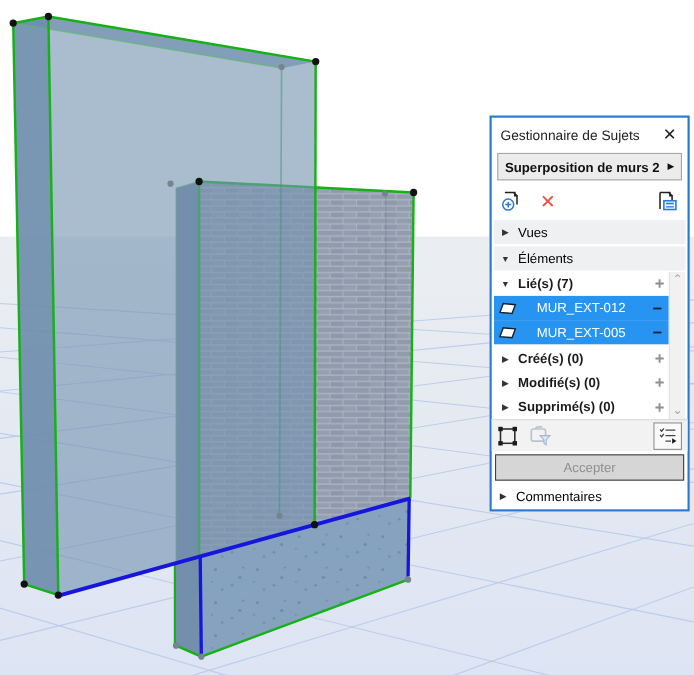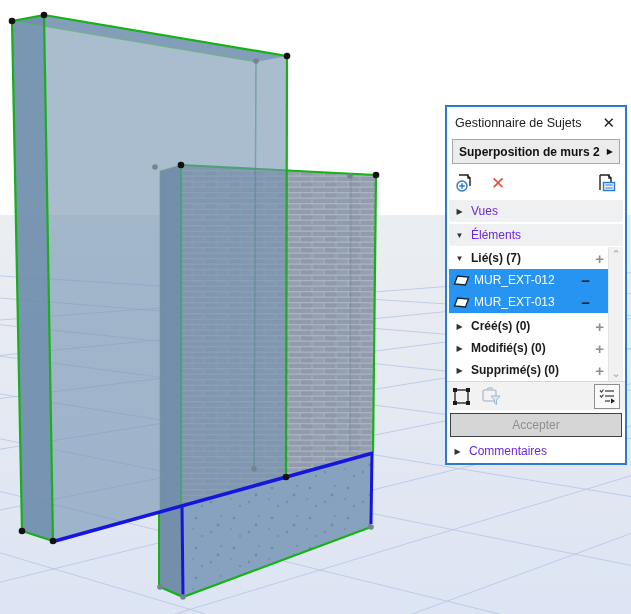--- a/index.html
+++ b/index.html
@@ -24,28 +24,28 @@
   .dd-wrap{padding:1px 5px 4px 5px;flex:0 0 auto;}
   .dropdown{height:25px;background:#ececec;border:1px solid #a6a6a6;display:flex;
     align-items:center;padding:0 6px;cursor:pointer;}
   .dropdown .v{font-weight:700;font-size:12px;color:#111;}
   .dropdown .arr{font-size:8px;color:#111;}
   .iconbar{height:30px;display:flex;align-items:center;padding:0 8px;gap:16px;flex:0 0 auto;}
   .xdel{color:var(--delete-red);font-size:17px;font-weight:700;line-height:1;cursor:pointer;}
   .secrow{height:22px;background:#eef0f1;display:flex;align-items:center;
     padding:0 6px;gap:7px;margin:2px 2px 0 2px;cursor:pointer;flex:0 0 auto;}
   .tri{font-size:8px;color:#333;width:9px;text-align:center;flex:0 0 auto;}
-  .seclabel{font-size:12px;color:#6d28d9;}
+  .seclabel{font-size:12px;color:#000000;}
   
   .list{flex:1 1 auto;margin:1px 2px 0 2px;position:relative;background:#fff;overflow:hidden;}
   .rows{position:absolute;left:0;top:0;right:15px;}
   .grow{height:22px;display:flex;align-items:center;gap:7px;padding:0 4px 0 6px;cursor:pointer;}
   .grow .lbl{font-weight:700;font-size:12px;}
   .grow .plus{margin-left:auto;color:#8f8f8f;font-size:15px;font-weight:700;line-height:1;cursor:pointer;}
-  .irow{height:22px;display:flex;align-items:center;gap:4px;padding:0 18px 0 4px;
+  .irow{height:22px;display:flex;align-items:center;gap:18px;padding:0 6px 0 4px;
     background:var(--selection-blue);color:#fff;cursor:pointer;}
   .irow .lbl{font-size:12px;color:#fff;}
   .irow .minus{margin-left:auto;color:#14212e;font-size:15px;font-weight:700;line-height:1;cursor:pointer;}
   .scrollbar{position:absolute;right:0;top:0;bottom:0;width:15px;background:#f1f1f1;
     display:flex;flex-direction:column;align-items:center;justify-content:space-between;
     padding:2px 0;border-left:1px solid #e3e3e3;}
   .chev{color:#a2a6aa;font-size:11px;line-height:1;cursor:pointer;}
   
   .toolrow{height:29px;background:#f2f2f2;border-top:1px solid #d8d8d8;display:flex;
     align-items:center;padding:0 5px;gap:10px;flex:0 0 auto;}
@@ -223,21 +223,21 @@
           <svg width="17" height="14" viewBox="0 0 17 14">
             <polygon points="1.5,11 4.5,3 15.5,4 12.5,12" fill="#fff" stroke="#12212f" stroke-width="1.3"></polygon>
           </svg>
           <span class="lbl">MUR_EXT-012</span>
           <span class="minus">−</span>
         </div>
         <div class="irow">
           <svg width="17" height="14" viewBox="0 0 17 14">
             <polygon points="1.5,11 4.5,3 15.5,4 12.5,12" fill="#fff" stroke="#12212f" stroke-width="1.3"></polygon>
           </svg>
-          <span class="lbl">MUR_EXT-013</span>
+          <span class="lbl">MUR_EXT-005</span>
           <span class="minus">−</span>
         </div>
         <div class="grow" style="margin-top:2px">
           <span class="tri">▶</span>
           <span class="lbl">Créé(s) (0)</span>
           <span class="plus">+</span>
         </div>
         <div class="grow">
           <span class="tri">▶</span>
           <span class="lbl">Modifié(s) (0)</span>

